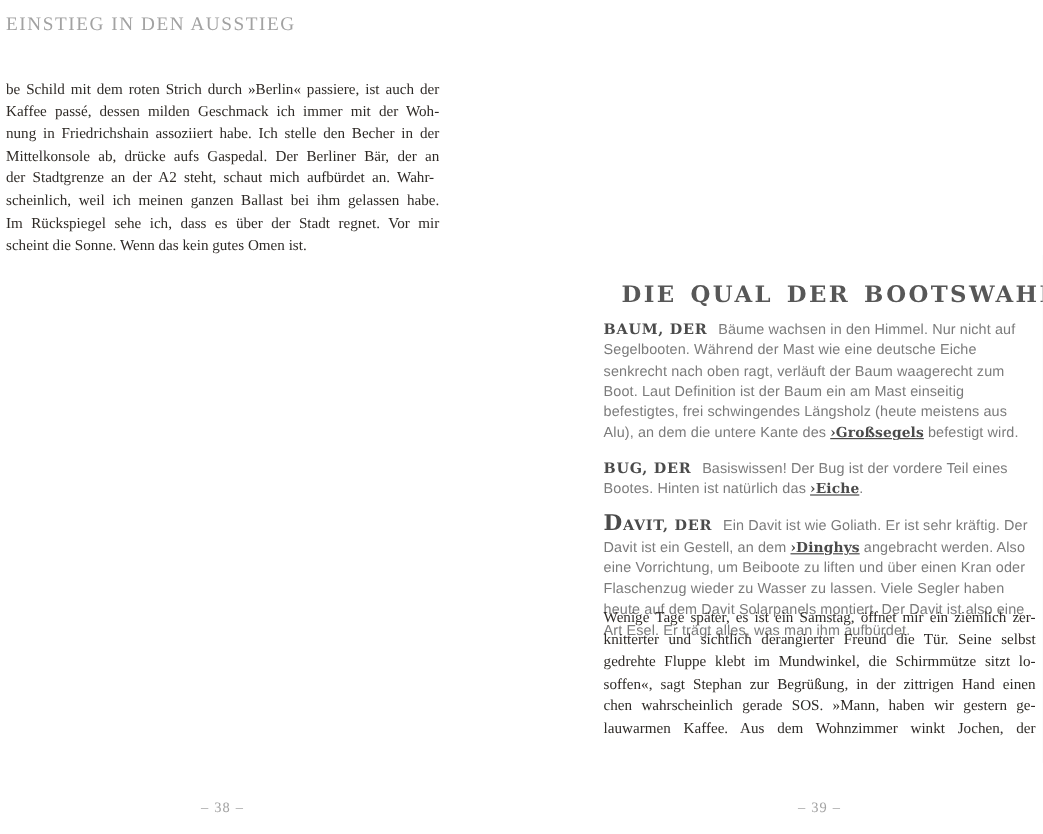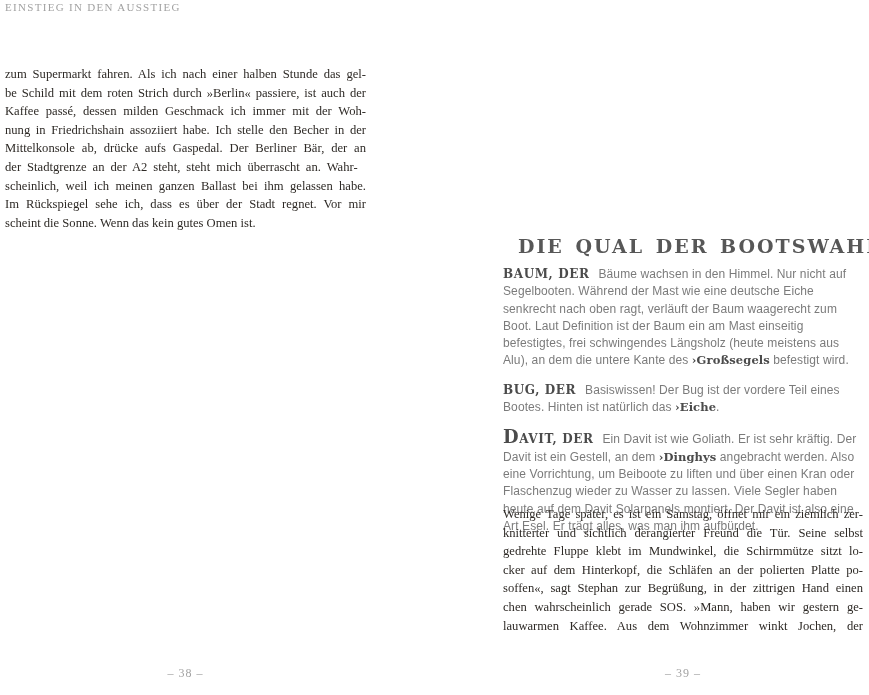--- a/index.html
+++ b/index.html
@@ -14,23 +14,23 @@
     font-family: "Liberation Serif", serif;
   }
 
   .page { position: absolute; top: 0; height: 695px; }
   .page.left  { left: 0;   width: 434px; }
   .page.right { left: 434px; width: 435px; }
 
   .running-header {
     position: absolute;
     left: 5px;
-    top: 1px;
+    top: 12px;
     font-family: "Liberation Serif", serif;
-    font-size: 11px;
+    font-size: 16px;
     letter-spacing: 1.3px;
     color: var(--muted-gray, #a2a2a2);
     white-space: nowrap;
   }
 
   .body-block { position: absolute; }
   .left-body  { left: 5px;  top: 65px;  width: 361px; }
   .right-body { left: 69px; top: 505px; width: 360px; } 
 
   .jline {
@@ -80,20 +80,21 @@
     letter-spacing: 0.6px;
     color: var(--glossary-term, #4b4b4b);
     margin-right: 9px;
   }
   .gloss-initial { font-size: 18px; line-height: 1; }
   .gloss-bold {
     font-family: "DejaVu Serif", serif;
     font-weight: bold;
     font-size: 11.5px;
     color: var(--glossary-term, #4b4b4b);
+    text-decoration: underline;
   }
 
   .page-number {
     position: absolute;
     top: 666px;
     font-family: "Liberation Serif", serif;
     font-size: 12px;
     letter-spacing: 1px;
     color: var(--muted-gray, #a2a2a2);
     text-align: center;
@@ -103,26 +104,25 @@
 </style>
 </head>
 <body>
 
 <div class="spread">
 
   <div class="page left">
     <div class="running-header">EINSTIEG IN DEN AUSSTIEG</div>
 
     <div class="body-block left-body">
-        <div class="jline"><span style="word-spacing: 2.77188px;">zum Supermarkt fahren. Als ich nach einer halben Stunde das gel-</span></div>
         <div class="jline"><span style="word-spacing: 1.78551px;">be Schild mit dem roten Strich durch »Berlin« passiere, ist auch der</span></div>
         <div class="jline"><span style="word-spacing: 3.59375px;">Kaffee passé, dessen milden Geschmack ich immer mit der Woh-</span></div>
         <div class="jline"><span style="word-spacing: 2.49219px;">nung in Friedrichshain assoziiert habe. Ich stelle den Becher in der</span></div>
         <div class="jline"><span style="word-spacing: 3.71875px;">Mittelkonsole ab, drücke aufs Gaspedal. Der Berliner Bär, der an</span></div>
-        <div class="jline"><span style="word-spacing: 2.8875px;">der Stadtgrenze an der A2 steht, steht mich überrascht an. Wahr-</span></div>
+        <div class="jline"><span style="word-spacing: 2.8875px;">der Stadtgrenze an der A2 steht, schaut mich aufbürdet an. Wahr-</span></div>
         <div class="jline"><span style="word-spacing: 3.23438px; margin-top: 48px;">scheinlich, weil ich meinen ganzen Ballast bei ihm gelassen habe.</span></div>
         <div class="jline"><span style="word-spacing: 3.89489px;">Im Rückspiegel sehe ich, dass es über der Stadt regnet. Vor mir</span></div>
         <div class="jline last"><span>scheint die Sonne. Wenn das kein gutes Omen ist.</span></div>
       </div>
 
     <div class="page-number left-num">– 38 –</div>
   </div>
 
   <div class="page right">
     <h1 class="chapter-title">DIE QUAL DER BOOTSWAHL</h1>
@@ -130,21 +130,20 @@
     <div class="glossary">
         <div class="gloss-entry"><span class="gloss-term">BAUM, DER</span><span class="gloss-text">Bäume wachsen in den Himmel. Nur nicht auf Segelbooten. Während der Mast wie eine deutsche Eiche senkrecht nach oben ragt, verläuft der Baum waagerecht zum Boot. Laut Definition ist der Baum ein am Mast einseitig befestigtes, frei schwingendes Längsholz (heute meistens aus Alu), an dem die untere Kante des </span><span class="gloss-bold">›Großsegels</span><span class="gloss-text"> befestigt wird.</span></div>
         <div class="gloss-entry"><span class="gloss-term">BUG, DER</span><span class="gloss-text">Basiswissen! Der Bug ist der vordere Teil eines Bootes. Hinten ist natürlich das </span><span class="gloss-bold">›Eiche</span><span class="gloss-text">.</span></div>
         <div class="gloss-entry"><span class="gloss-term"><span class="gloss-initial">D</span>AVIT, DER</span><span class="gloss-text">Ein Davit ist wie Goliath. Er ist sehr kräftig. Der Davit ist ein Gestell, an dem </span><span class="gloss-bold">›Dinghys</span><span class="gloss-text"> angebracht werden. Also eine Vorrichtung, um Beiboote zu liften und über einen Kran oder Flaschenzug wieder zu Wasser zu lassen. Viele Segler haben heute auf dem Davit Solarpanels montiert. Der Davit ist also eine Art Esel. Er trägt alles, was man ihm aufbürdet.</span></div>
       </div>
 
     <div class="body-block right-body">
         <div class="jline"><span style="word-spacing: 1.94886px;">Wenige Tage später, es ist ein Samstag, öffnet mir ein ziemlich zer-</span></div>
         <div class="jline"><span style="word-spacing: 4.76562px;">knitterter und sichtlich derangierter Freund die Tür. Seine selbst</span></div>
         <div class="jline"><span style="word-spacing: 4.12109px;">gedrehte Fluppe klebt im Mundwinkel, die Schirmmütze sitzt lo-</span></div>
-        <div class="jline"><span style="word-spacing: 3.30313px;">cker auf dem Hinterkopf, die Schläfen an der polierten Platte po-</span></div>
         <div class="jline"><span style="word-spacing: 3.61458px;">soffen«, sagt Stephan zur Begrüßung, in der zittrigen Hand einen</span></div>
         <div class="jline"><span style="word-spacing: 4.60742px;">chen wahrscheinlich gerade SOS. »Mann, haben wir gestern ge-</span></div>
         <div class="jline"><span style="word-spacing: 7.52232px;">lauwarmen Kaffee. Aus dem Wohnzimmer winkt Jochen, der</span></div>
       </div>
 
     <div class="page-number right-num">– 39 –</div>
   </div>
 
 </div>
 

